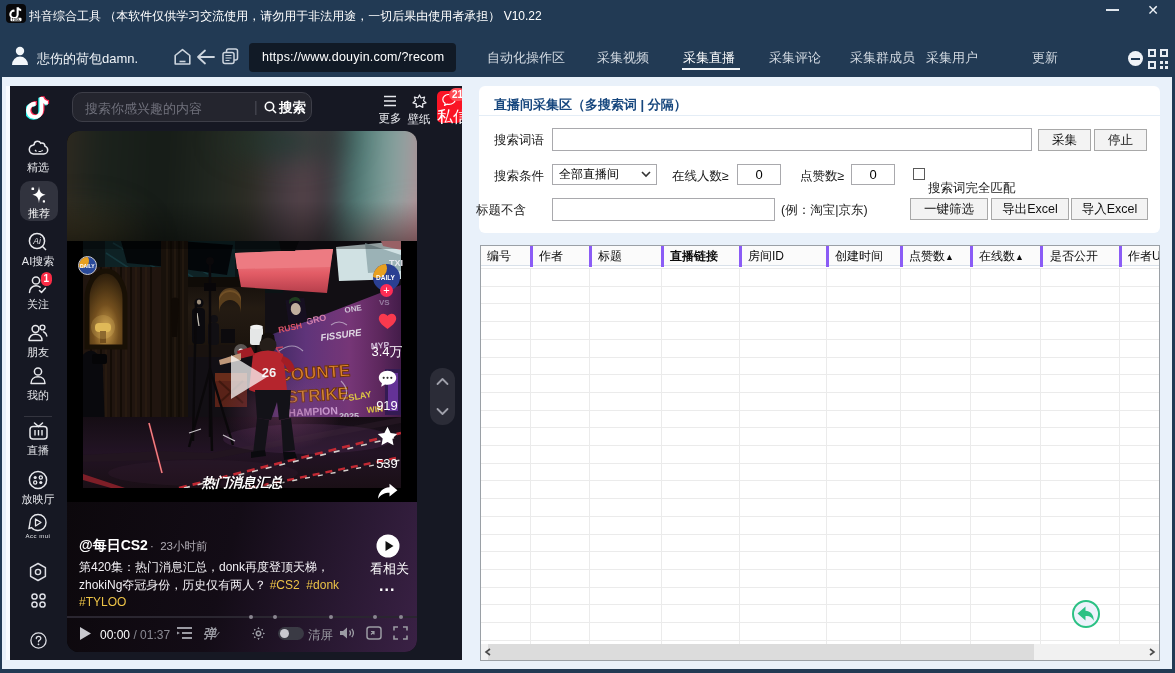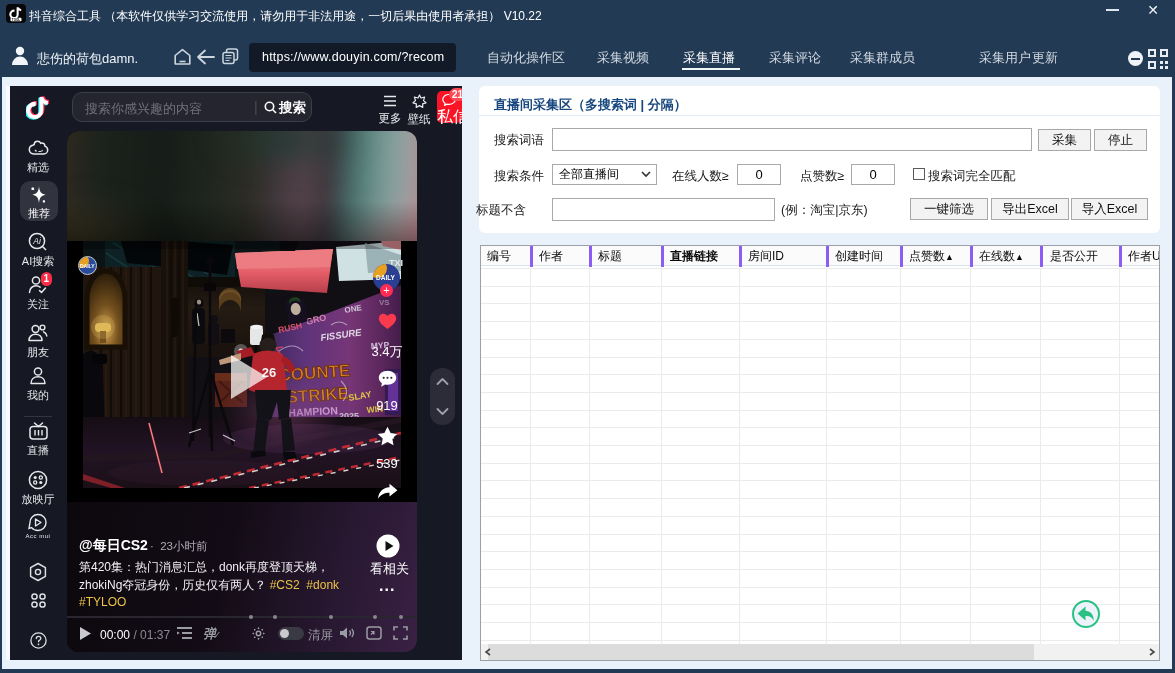--- a/index.html
+++ b/index.html
@@ -61,21 +61,21 @@
     <rect x="1" y="4.5" width="11" height="11" rx="2" fill="#223a54" stroke="#cdd5de" stroke-width="1.5"></rect>
     <path d="M3.5 7.5 h6 M3.5 10 h6 M3.5 12.5 h4" stroke="#cdd5de" stroke-width="1.2"></path>
   </svg>
   <div class="abs" style="left:249px;top:43px;width:207px;height:29px;background:#111a26;border-radius:4px;color:#ffffff;font-size:12.5px;line-height:29px;padding-left:13px;letter-spacing:0.2px;">https://www.douyin.com/?recom</div>
   <div class="abs" style="left:487px;top:49px;color:#d3dae2;font-size:13px;">自动化操作区</div>
   <div class="abs" style="left:597px;top:49px;color:#d3dae2;font-size:13px;">采集视频</div>
   <div class="abs" style="left:683px;top:49px;color:#ffffff;font-size:13px;">采集直播</div>
   <div class="abs" style="left:682px;top:68px;width:58px;height:2px;background:#f2f5f8;"></div>
   <div class="abs" style="left:769px;top:49px;color:#d3dae2;font-size:13px;">采集评论</div>
   <div class="abs" style="left:850px;top:49px;color:#d3dae2;font-size:13px;">采集群成员</div>
-  <div class="abs" style="left:979px;top:49px;color:#d3dae2;font-size:13px;">采集用户</div>
+  <div class="abs" style="left:926px;top:49px;color:#d3dae2;font-size:13px;">采集用户</div>
   <div class="abs" style="left:1032px;top:49px;color:#d3dae2;font-size:13px;">更新</div>
   <div class="abs" style="left:1128px;top:51px;width:15px;height:15px;background:#f0f3f7;border-radius:50%;">
     <div style="position:absolute;left:3px;top:6.5px;width:9px;height:2.5px;background:#223a54;"></div>
   </div>
   <svg class="abs" style="left:1148px;top:49px;" width="20" height="20" viewBox="0 0 20 20">
     <g fill="#e8edf3">
       <rect x="0" y="0" width="8" height="8"></rect>
       <rect x="12" y="0" width="8" height="8"></rect>
       <rect x="0" y="12" width="8" height="8"></rect>
       <rect x="12" y="12" width="3" height="3"></rect>
@@ -424,20 +424,21 @@
         <div style="position:absolute;left:-4px;top:-3px;width:14px;height:14px;background:#e8a020;border-radius:50%;"></div>
         <div style="position:absolute;left:1px;top:6px;font-size:5px;color:#fff;font-weight:bold;">DAILY</div>
       </div>
       <div style="position:absolute;left:322px;top:127px;color:#e8e8f0;font-size:9px;font-weight:bold;">TXI</div>
       <div style="position:absolute;left:306px;top:133px;width:27px;height:27px;border-radius:50%;background:#2a3f92;overflow:hidden;">
         <div style="position:absolute;left:-5px;top:-5px;width:19px;height:19px;background:#e8a020;border-radius:50%;"></div>
         <div style="position:absolute;left:3px;top:10px;font-size:6.5px;color:#fff;font-weight:bold;">DAILY</div>
       </div>
       <div style="position:absolute;left:313px;top:153px;width:13px;height:13px;border-radius:50%;background:#fe2c55;color:#fff;font-size:11px;line-height:12px;text-align:center;">+</div>
 
+      <div style="position:absolute;left:0;top:343px;width:350px;text-align:center;color:#fff;font-size:13.5px;font-weight:bold;font-style:italic;text-shadow:1px 1px 2px #000;">热门消息汇总</div>
 
       <svg style="position:absolute;left:311px;top:182px;" width="19" height="17" viewBox="0 0 19 17">
         <path d="M9.5 16 C3 11.5 0.8 8.4 0.8 5.3 C0.8 2.7 2.9 0.8 5.4 0.8 C7.1 0.8 8.6 1.7 9.5 3.1 C10.4 1.7 11.9 0.8 13.6 0.8 C16.1 0.8 18.2 2.7 18.2 5.3 C18.2 8.4 16 11.5 9.5 16 Z" fill="#f93a4e"></path>
       </svg>
       <div class="st" style="left:290px;top:212px;width:60px;">3.4万</div>
       <svg style="position:absolute;left:311px;top:239px;" width="19" height="18" viewBox="0 0 19 18">
         <path d="M9.5 0.8 C4.5 0.8 0.8 3.9 0.8 7.8 C0.8 10 2 11.9 3.9 13.2 L3.2 16.8 L7 14.5 C7.8 14.7 8.6 14.8 9.5 14.8 C14.5 14.8 18.2 11.7 18.2 7.8 C18.2 3.9 14.5 0.8 9.5 0.8 Z" fill="#fff"></path>
         <circle cx="5.7" cy="7.8" r="1.1" fill="#333"></circle>
         <circle cx="9.5" cy="7.8" r="1.1" fill="#333"></circle>
         <circle cx="13.3" cy="7.8" r="1.1" fill="#333"></circle>
@@ -520,21 +521,21 @@
   <div class="abs inp" style="left:552px;top:164px;width:105px;height:21px;font-size:12px;line-height:19px;padding-left:6px;color:#000;">全部直播间
     <svg style="position:absolute;right:5px;top:5px;" width="10" height="9" viewBox="0 0 10 9">
       <path d="M1 2 l4 4 l4 -4" fill="none" stroke="#333" stroke-width="1.6"></path>
     </svg>
   </div>
   <div class="abs lbl" style="left:672px;top:168px;">在线人数≥</div>
   <div class="abs inp" style="left:737px;top:164px;width:44px;height:21px;text-align:center;font-size:13px;line-height:19px;color:#000;">0</div>
   <div class="abs lbl" style="left:800px;top:168px;">点赞数≥</div>
   <div class="abs inp" style="left:851px;top:164px;width:44px;height:21px;text-align:center;font-size:13px;line-height:19px;color:#000;">0</div>
   <div class="abs" style="left:913px;top:168px;width:12px;height:12px;border:1px solid #5a5a5a;background:#fff;"></div>
-  <div class="abs lbl" style="left:928px;top:168px;">搜索词完全匹配</div>
+  <div class="abs lbl" style="left:928px;top:180px;">搜索词完全匹配</div>
   <div class="abs lbl" style="left:476px;top:202px;">标题不含</div>
   <div class="abs inp" style="left:552px;top:198px;width:223px;height:23px;"></div>
   <div class="abs lbl" style="left:781px;top:202px;">(例：淘宝|京东)</div>
   <div class="abs btn" style="left:910px;top:198px;width:78px;height:22px;">一键筛选</div>
   <div class="abs btn" style="left:991px;top:198px;width:78px;height:22px;">导出Excel</div>
   <div class="abs btn" style="left:1071px;top:198px;width:77px;height:22px;">导入Excel</div>
   <div class="abs" id="tablewrap">
     <div style="position:absolute;left:0;top:0;width:678px;height:20px;background:#fbfbfb;border-bottom:1px solid #d9e1ea;"></div>
     <div class="hdrcell" style="left:0;width:49px;border-left:none;">编号</div>
     <div class="hdrcell" style="left:49px;width:59px;">作者</div>

